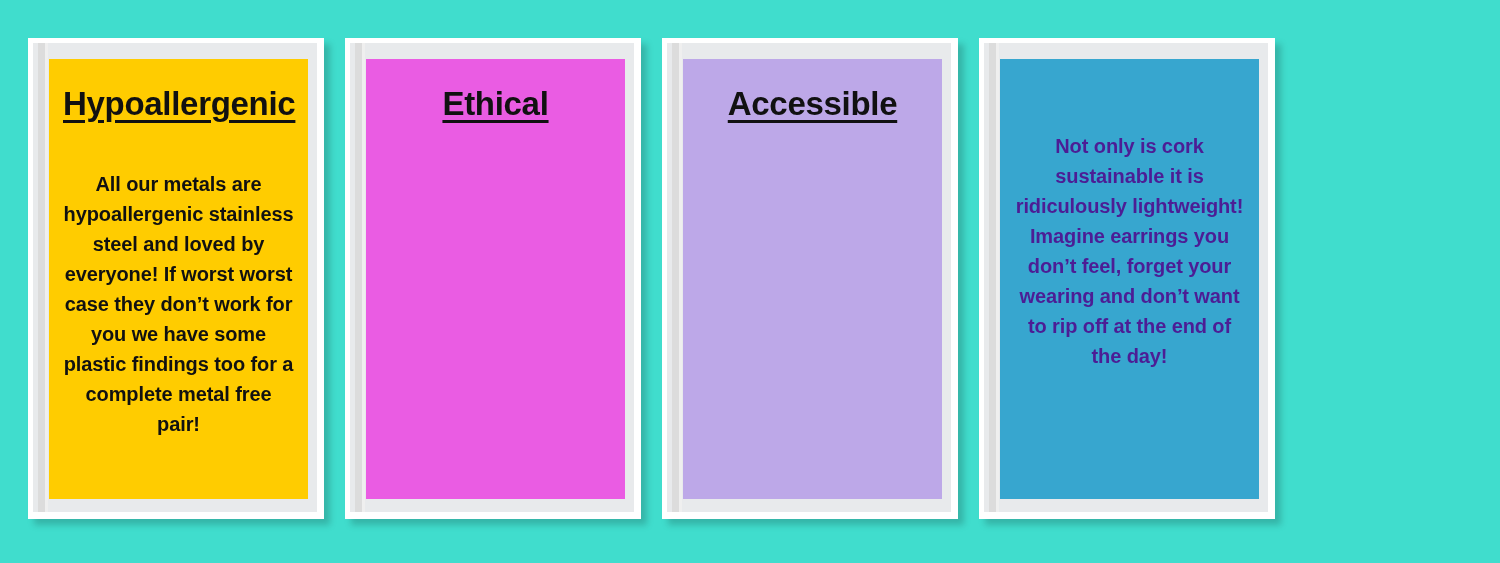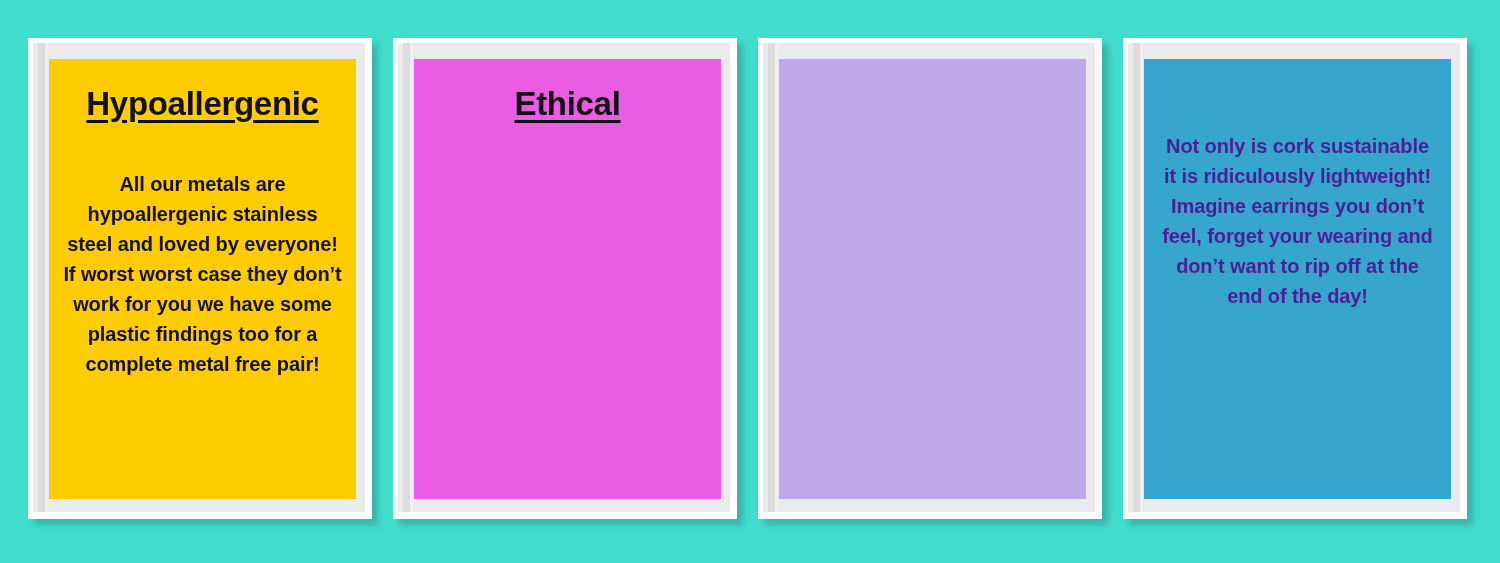--- a/index.html
+++ b/index.html
@@ -30,21 +30,21 @@
     align-items: flex-start;
     justify-content: flex-start;
     padding: 38px 0 0 28px;
     box-sizing: border-box;
     gap: 21px;
   }
 
   
   .card {
     position: relative;
-    width: 344px;
+    width: 296px;
     height: 481px;
     background: #ffffff;
     box-sizing: border-box;
     flex: 0 0 auto;
     filter: drop-shadow(6px 6px 3px rgba(0,0,0,0.18));
   }
   .card-mat {
     position: absolute;
     left: 0;
     top: 0;
@@ -133,20 +133,21 @@
         <h2 class="card-title" data-bind="cards.1.title" style="color: rgb(17, 17, 17);">Ethical</h2>
         <div class="spacer-md"></div>
       </div>
     </div>
 
     <div class="card" style="background: rgb(255, 255, 255);">
       <div class="card-mat" style="background: rgb(232, 234, 236);"></div>
       <div class="spine"></div>
       <div class="spine-2"></div>
       <div class="panel" data-bind-attr="data-color:cards.2.panel_color" style="background: rgb(189, 168, 232);">
+        <h2 class="card-title" data-bind="cards.2.title" style="color: rgb(17, 17, 17);">Accessible</h2>
         <div class="spacer-md"></div>
       </div>
     </div>
 
     <div class="card" style="background: rgb(255, 255, 255);">
       <div class="card-mat" style="background: rgb(232, 234, 236);"></div>
       <div class="spine"></div>
       <div class="spine-2"></div>
       <div class="panel" data-bind-attr="data-color:cards.3.panel_color" style="background: rgb(55, 166, 207);">
         <div class="spacer-md"></div>

